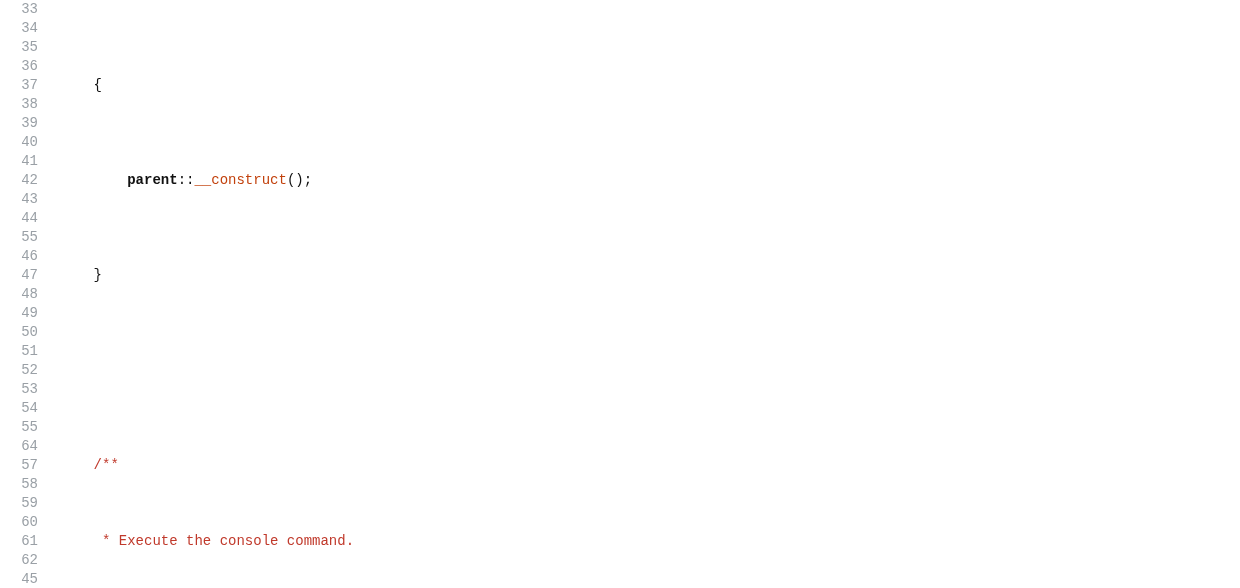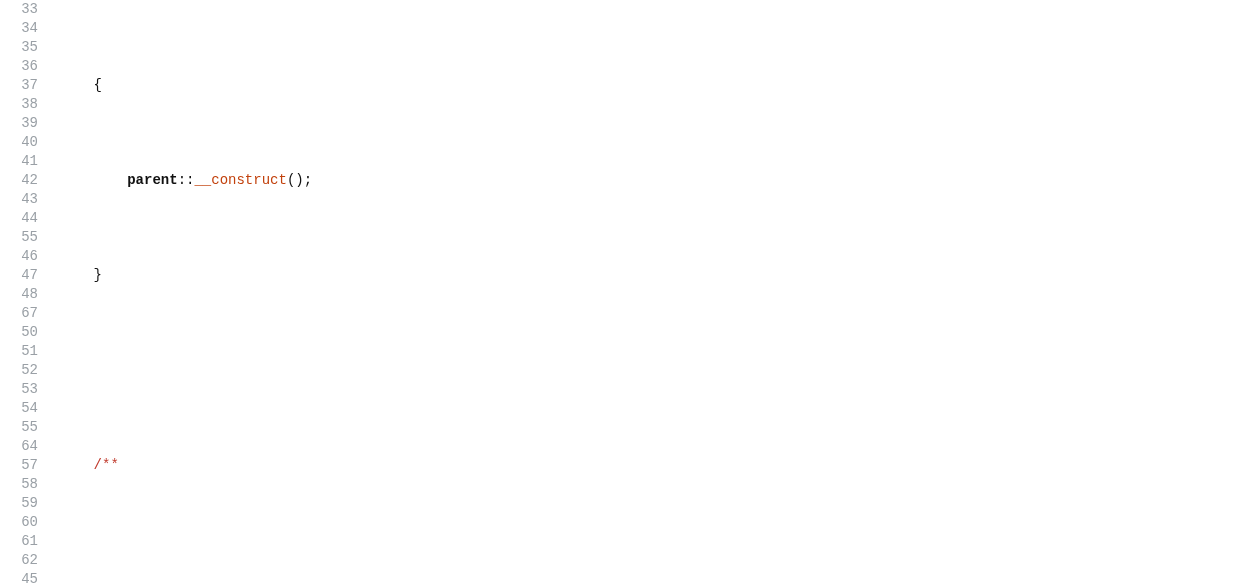--- a/index.html
+++ b/index.html
@@ -57,21 +57,21 @@
     <div class="ln">39</div>
     <div class="ln">40</div>
     <div class="ln">41</div>
     <div class="ln">42</div>
     <div class="ln">43</div>
     <div class="ln">44</div>
     <div class="ln">55</div>
     <div class="ln">46</div>
     <div class="ln">47</div>
     <div class="ln">48</div>
-    <div class="ln">67</div>
+    <div class="ln">49</div>
     <div class="ln">50</div>
     <div class="ln">51</div>
     <div class="ln">52</div>
     <div class="ln">53</div>
     <div class="ln">54</div>
     <div class="ln">55</div>
     <div class="ln">64</div>
     <div class="ln">57</div>
     <div class="ln">58</div>
     <div class="ln">59</div>
@@ -91,20 +91,21 @@
 
     
     <div class="row">    <span class="pun">}</span></div>
 
     
     <div class="row"> </div>
 
     
     <div class="row">    <span class="cmt">/**</span></div>
     
+    <div class="row">    <span class="cmt"> * Execute the console command.</span></div>
     
     
     
     
     
     
 
     
     
 

